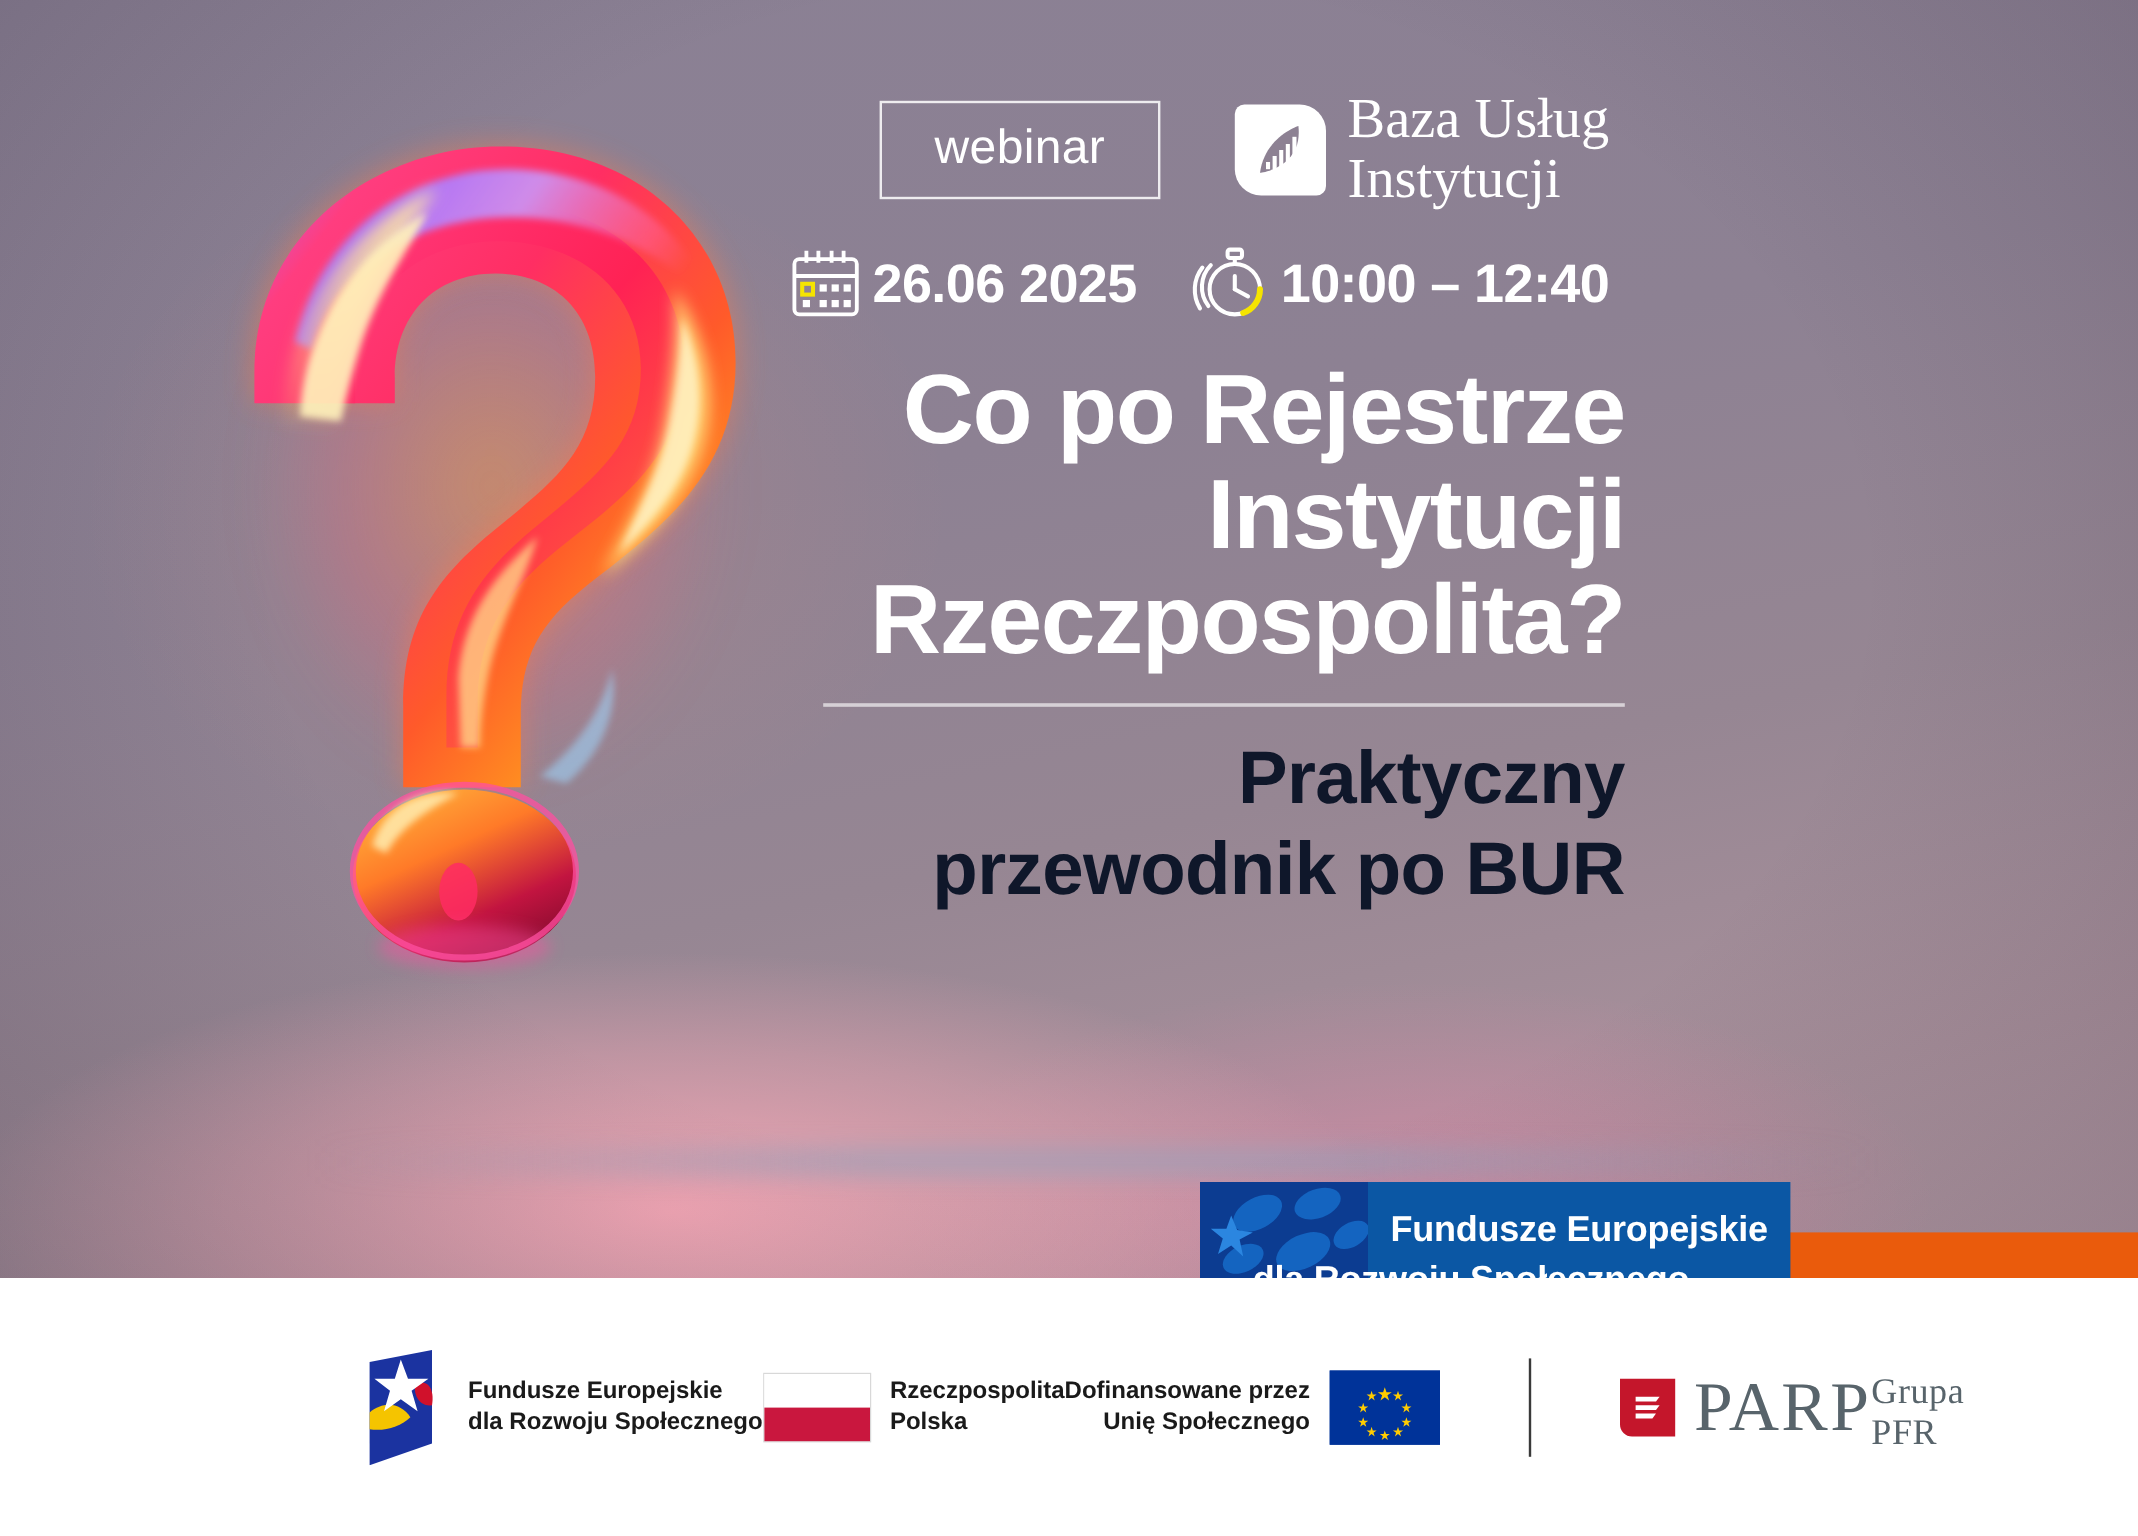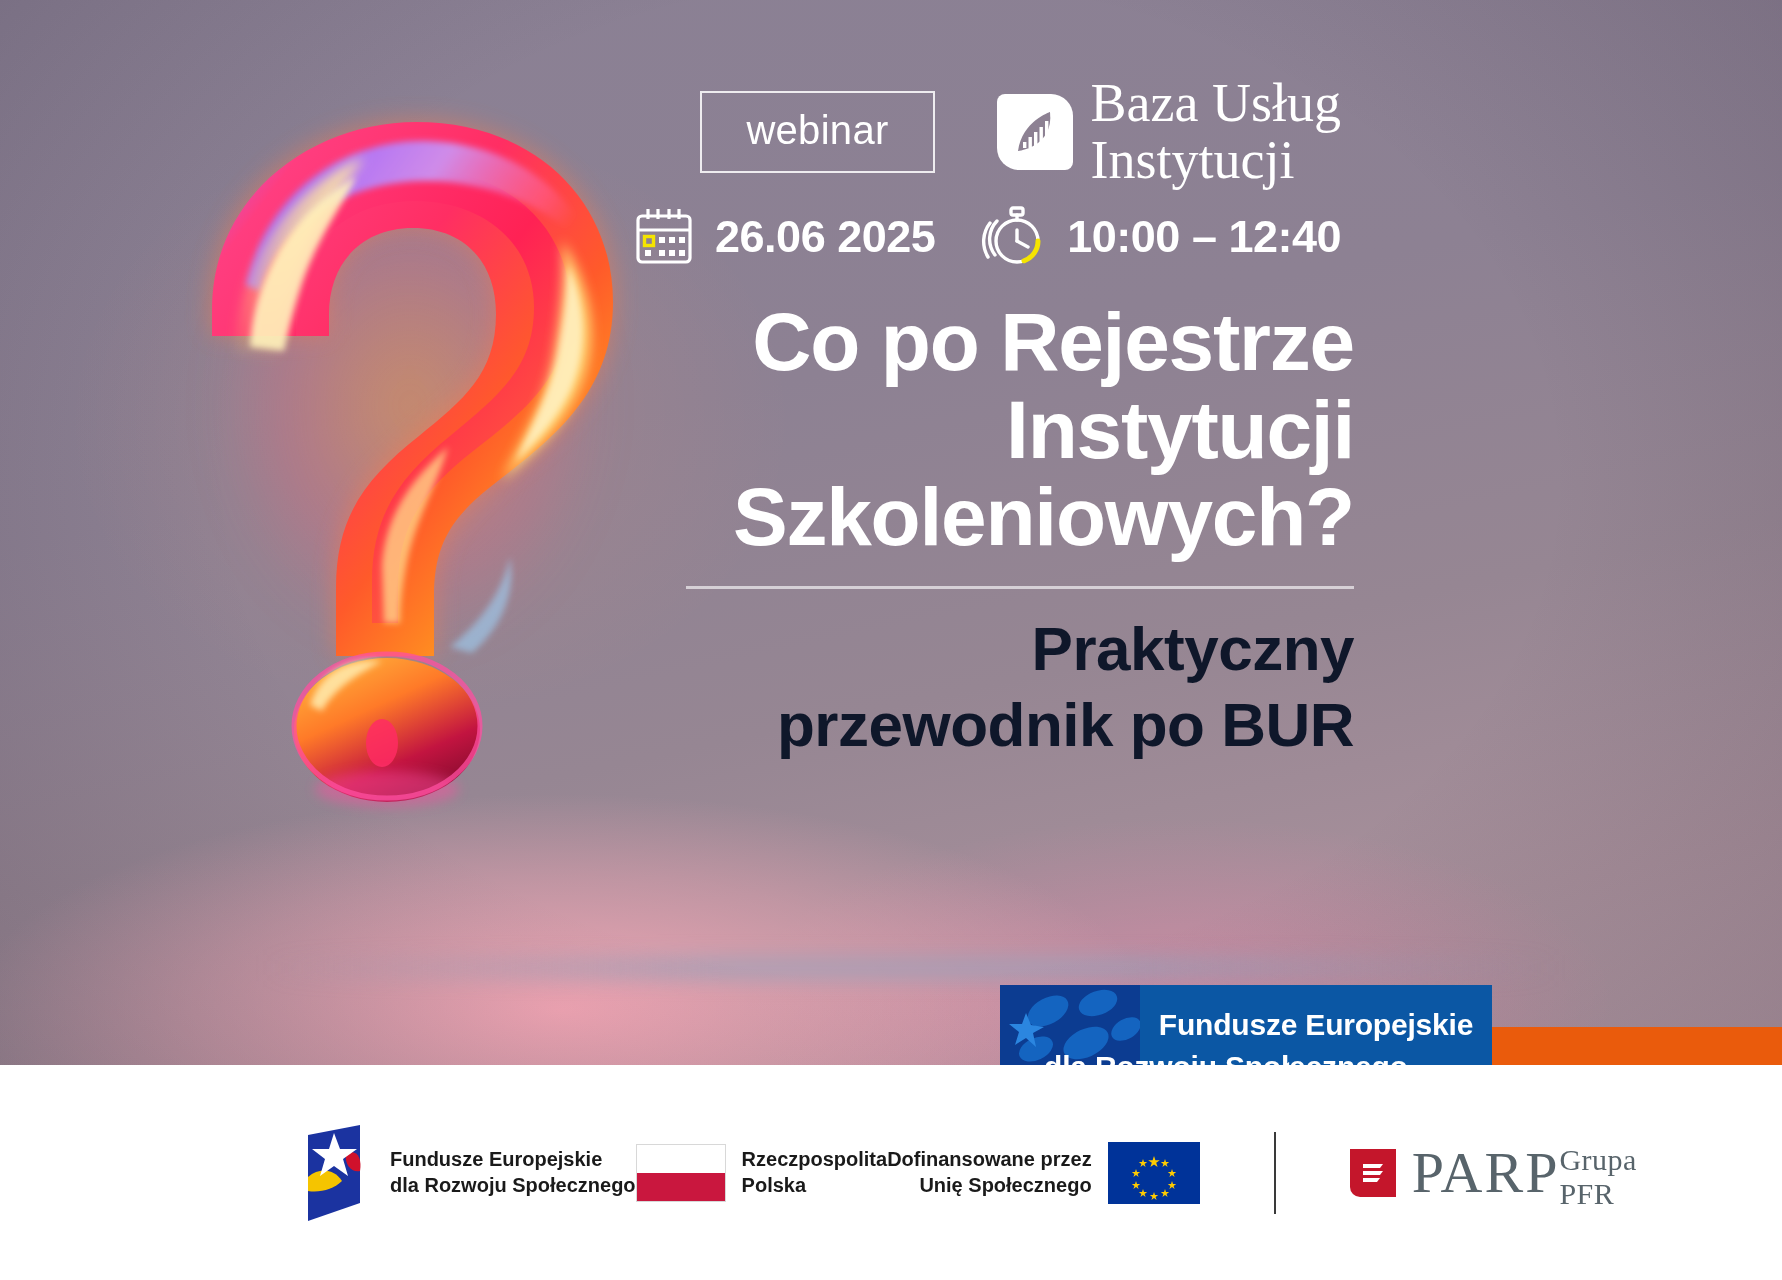--- a/index.html
+++ b/index.html
@@ -51,28 +51,28 @@
   }
   .bur-logo { display:flex; align-items:center; gap:18px; margin-left:62px; }
   .bur-mark {
     width:76px; height:76px; background:#ffffff;
     border-radius:8px 22px 8px 22px;
     display:flex; align-items:center; justify-content:center;
     flex:0 0 auto;
   }
   .bur-text {
     color:#ffffff; font-family:"Liberation Serif", serif;
-    font-size:54px; line-height:1.06; white-space:nowrap;
+    font-size:47px; line-height:1.06; white-space:nowrap;
   }
 
   .meta-row {
     position:absolute; right:441px; top:203px;
     display:flex; align-items:center; gap:0;
   }
-  .meta-item { display:flex; align-items:center; gap:20px; }
+  .meta-item { display:flex; align-items:center; gap:8px; }
   .meta-item + .meta-item { margin-left:46px; }
   .meta-text {
     color:#ffffff; font-size:45px; font-weight:bold; letter-spacing:-0.5px;
     white-space:nowrap; line-height:1;
   }
 
   .title-block {
     position:absolute; right:428px; top:298px; width:760px;
     text-align:right;
   }
@@ -302,21 +302,21 @@
           </g>
           <path d="M57 38 A21 21 0 0 1 43 57.8" fill="none" stroke="#f5e400" stroke-width="5" stroke-linecap="round"></path>
         </svg>
         <span class="meta-text">10:00 – 12:40</span>
       </div>
     </div>
 
     <div class="title-block">
       <div class="title-line">Co po Rejestrze</div>
       <div class="title-line">Instytucji</div>
-      <div class="title-line">Szkoleniowych?</div>
+      <div class="title-line">Rzeczpospolita?</div>
       <div class="title-rule"></div>
       <div class="subtitle-block">
         <div class="subtitle-line">Praktyczny</div>
         <div class="subtitle-line">przewodnik po BUR</div>
       </div>
     </div>
   </div>
 
   <div class="fe-banner">
     <div class="fe-orange"></div>

